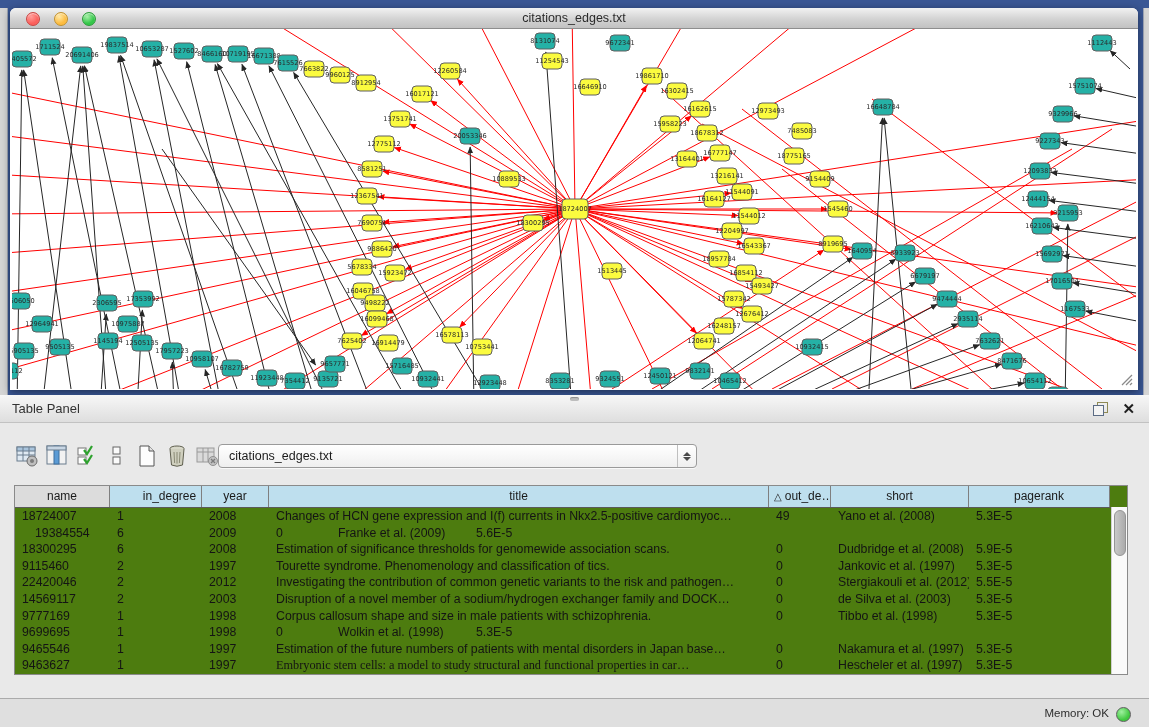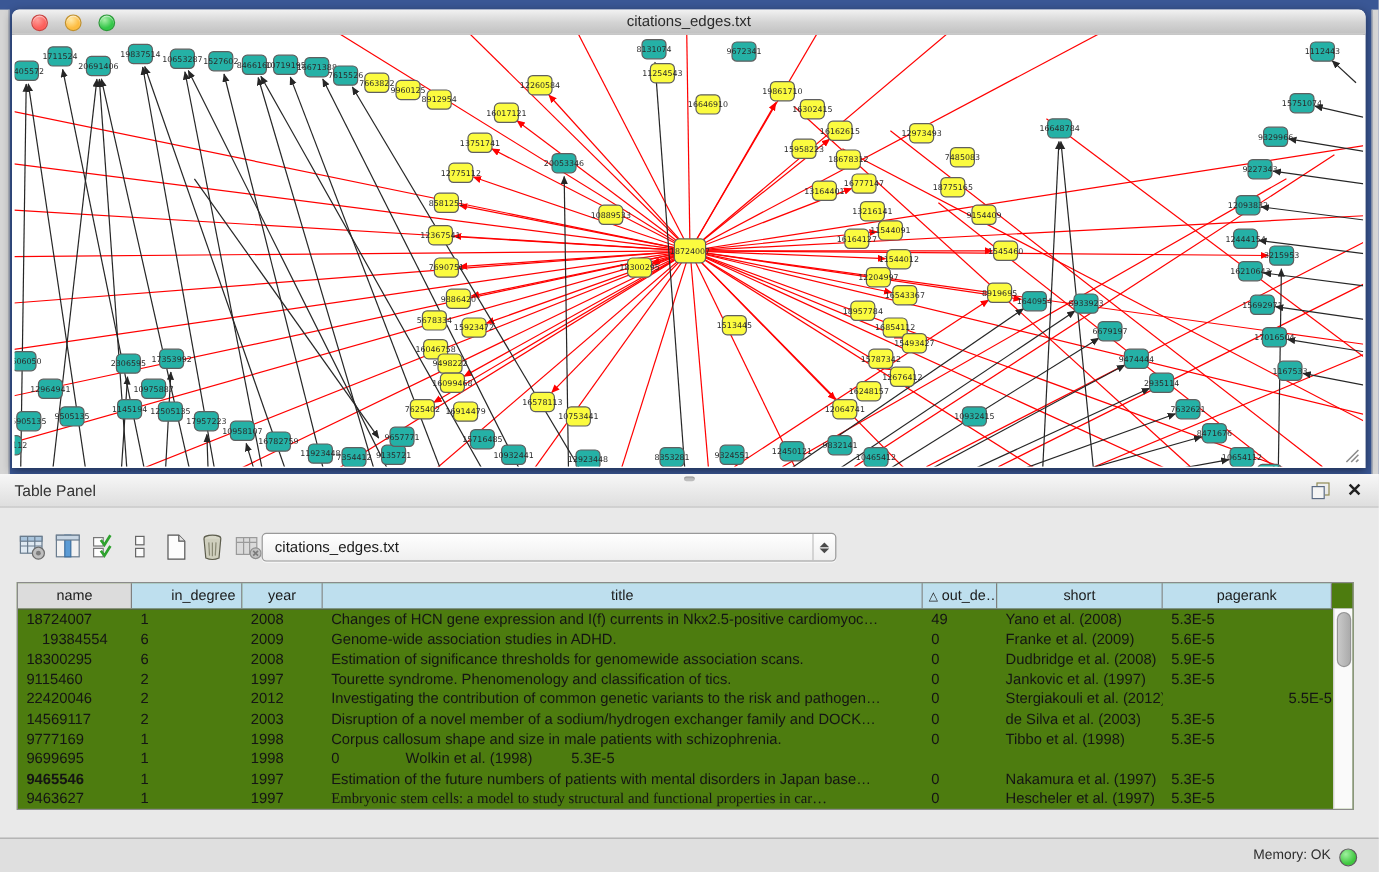--- a/index.html
+++ b/index.html
@@ -778,21 +778,20 @@
             <div class="td" style="width: 67px;">2008</div>
             <div class="td" style="width: 500px;">Changes of HCN gene expression and I(f) currents in Nkx2.5-positive cardiomyoc…</div>
             <div class="td" style="width: 62px;">49</div>
             <div class="td" style="width: 138px;">Yano et al. (2008)</div>
             <div class="td" style="width: 141px;">5.3E-5</div>
           </div>
           <div class="tr">
             <div class="td" style="width: 95px; padding-left: 20px;">19384554</div>
             <div class="td" style="width: 92px;">6</div>
             <div class="td" style="width: 67px;">2009</div>
-            <div class="td" style="width: 500px;">Genome-wide association studies in ADHD.</div>
             <div class="td" style="width: 62px;">0</div>
             <div class="td" style="width: 138px;">Franke et al. (2009)</div>
             <div class="td" style="width: 141px;">5.6E-5</div>
           </div>
           <div class="tr">
             <div class="td" style="width: 95px;">18300295</div>
             <div class="td" style="width: 92px;">6</div>
             <div class="td" style="width: 67px;">2008</div>
             <div class="td" style="width: 500px;">Estimation of significance thresholds for genomewide association scans.</div>
             <div class="td" style="width: 62px;">0</div>
@@ -808,21 +807,21 @@
             <div class="td" style="width: 138px;">Jankovic et al. (1997)</div>
             <div class="td" style="width: 141px;">5.3E-5</div>
           </div>
           <div class="tr">
             <div class="td" style="width: 95px;">22420046</div>
             <div class="td" style="width: 92px;">2</div>
             <div class="td" style="width: 67px;">2012</div>
             <div class="td" style="width: 500px;">Investigating the contribution of common genetic variants to the risk and pathogen…</div>
             <div class="td" style="width: 62px;">0</div>
             <div class="td" style="width: 138px;">Stergiakouli et al. (2012)</div>
-            <div class="td" style="width: 141px; text-align: right;">5.5E-5</div>
+            <div class="td" style="width: 141px;">5.5E-5</div>
           </div>
           <div class="tr">
             <div class="td" style="width: 95px;">14569117</div>
             <div class="td" style="width: 92px;">2</div>
             <div class="td" style="width: 67px;">2003</div>
             <div class="td" style="width: 500px;">Disruption of a novel member of a sodium/hydrogen exchanger family and DOCK…</div>
             <div class="td" style="width: 62px;">0</div>
             <div class="td" style="width: 138px;">de Silva et al. (2003)</div>
             <div class="td" style="width: 141px;">5.3E-5</div>
           </div>
@@ -837,21 +836,21 @@
           </div>
           <div class="tr">
             <div class="td" style="width: 95px;">9699695</div>
             <div class="td" style="width: 92px;">1</div>
             <div class="td" style="width: 67px;">1998</div>
             <div class="td" style="width: 62px;">0</div>
             <div class="td" style="width: 138px;">Wolkin et al. (1998)</div>
             <div class="td" style="width: 141px;">5.3E-5</div>
           </div>
           <div class="tr">
-            <div class="td" style="width: 95px; font-weight: bold;">9465546</div>
+            <div class="td" style="width: 95px;">9465546</div>
             <div class="td" style="width: 92px;">1</div>
             <div class="td" style="width: 67px;">1997</div>
             <div class="td" style="width: 500px;">Estimation of the future numbers of patients with mental disorders in Japan base…</div>
             <div class="td" style="width: 62px;">0</div>
             <div class="td" style="width: 138px;">Nakamura et al. (1997)</div>
             <div class="td" style="width: 141px;">5.3E-5</div>
           </div>
           <div class="tr">
             <div class="td" style="width: 95px;">9463627</div>
             <div class="td" style="width: 92px;">1</div>

